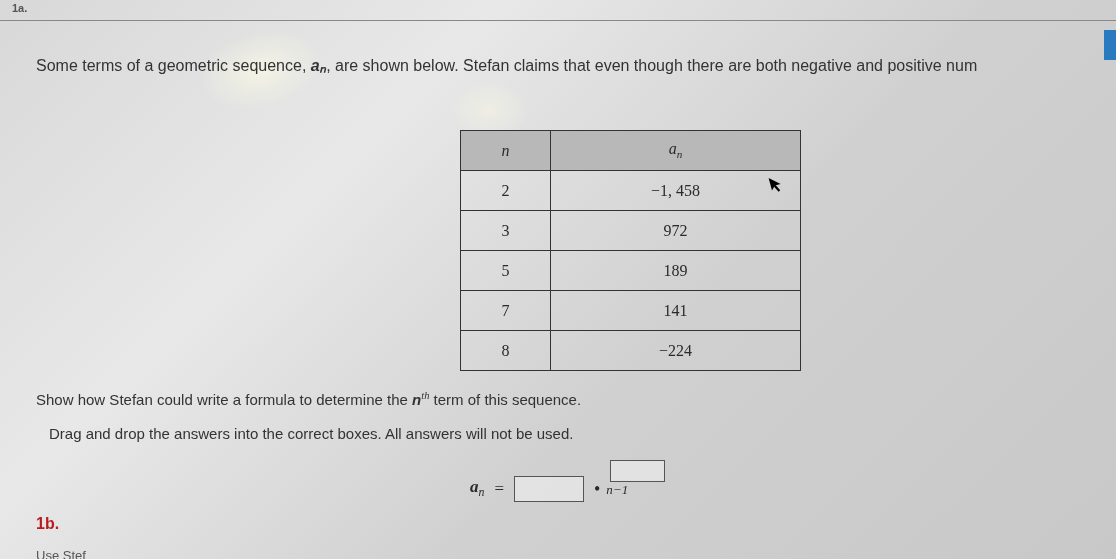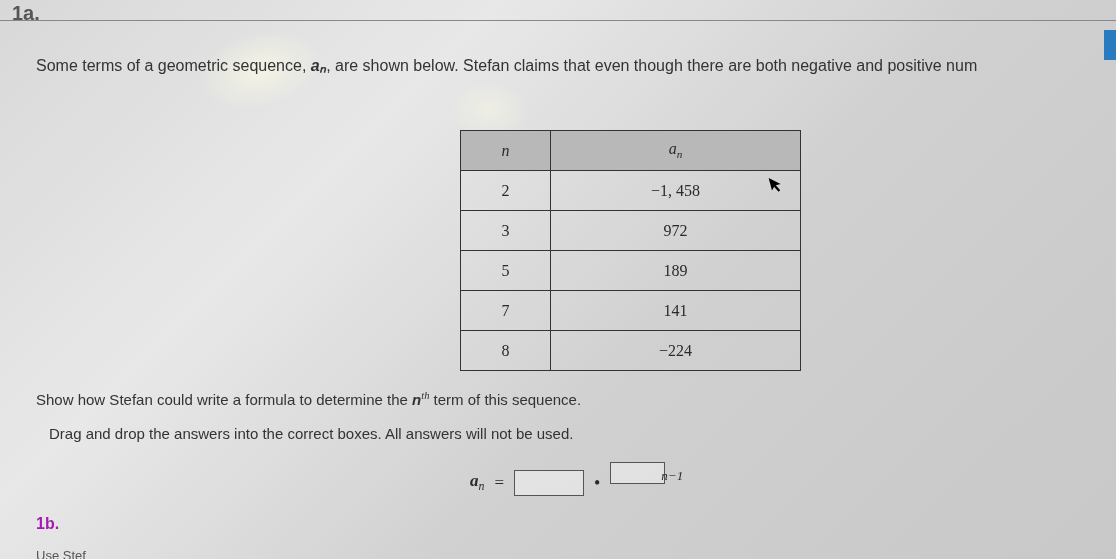--- a/index.html
+++ b/index.html
@@ -29,21 +29,21 @@
       width: 80px;
       height: 60px;
       background: radial-gradient(ellipse, rgba(255,255,230,0.4) 0%, transparent 70%);
       pointer-events: none;
     }
     .top-label {
       position: absolute;
       top: 2px;
       left: 12px;
       font-weight: bold;
-      font-size: 20px;
+      font-size: 11px;
       color: #555;
     }
     .top-rule {
       position: absolute;
       top: 20px;
       left: 0;
       right: 0;
       height: 0;
       border-top: 1px solid #888;
     }
@@ -150,21 +150,21 @@
     .bullet {
       font-size: 18px;
       line-height: 1;
     }
     .label-1b {
       position: absolute;
       top: 515px;
       left: 36px;
       font-weight: bold;
       font-size: 16px;
-      color: #a21caf;
+      color: #b91c1c;
     }
     .cut-text {
       position: absolute;
       top: 548px;
       left: 36px;
       font-size: 13px;
       color: #555;
     }
   </style>
 </head>
@@ -223,20 +223,20 @@
 <div class="instruction1">
   <span>Show how Stefan could write a formula to determine the </span><span class="italic">n</span><span class="sup">th</span><span> term of this sequence.</span>
 </div>
 <div class="instruction2">Drag and drop the answers into the correct boxes. All answers will not be used.</div>
 
 <div class="formula-row">
   <span><span class="italic">a</span><span class="sub">n</span></span>
   <span>=</span>
   <span class="drop-box"></span>
   <span class="bullet">•</span>
-  <span style="display:inline-flex;align-items:flex-end;">
+  <span style="display:inline-flex;align-items:flex-start;flex-direction:column;">
     <span class="drop-box exp"></span>
     <span class="exp-label">n−1</span>
   </span>
 </div>
 
 <div class="label-1b">1b.</div>
 <div class="cut-text">Use Stef</div>
 
 </body></html>

